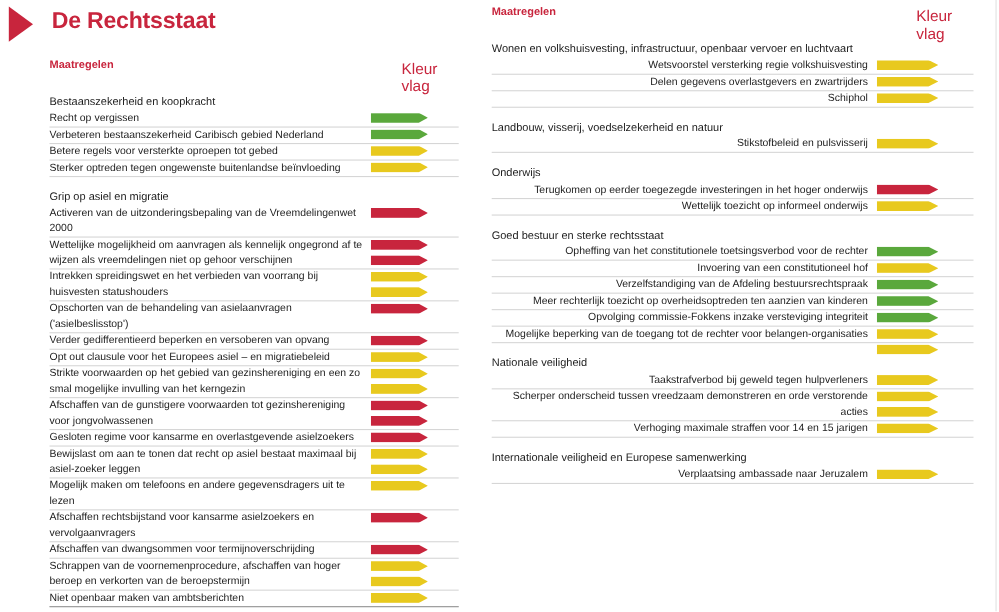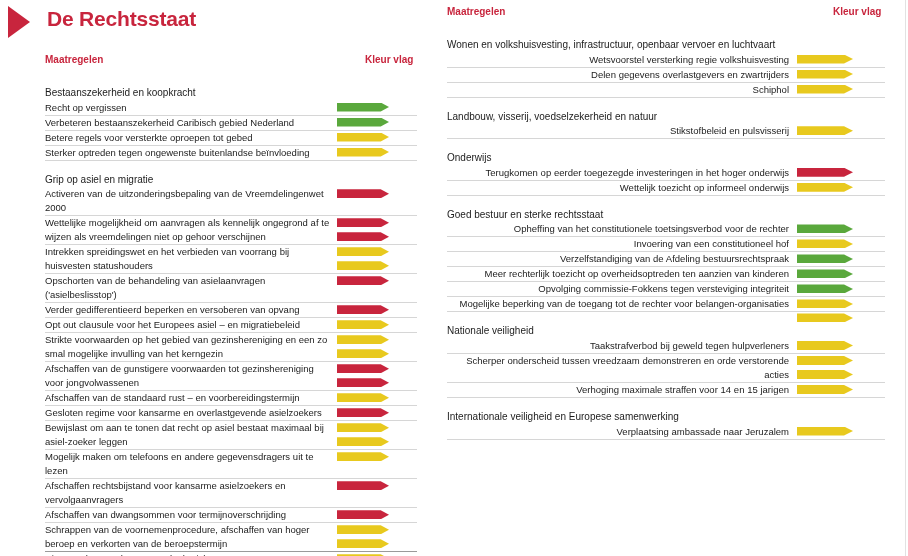--- a/index.html
+++ b/index.html
@@ -69,22 +69,22 @@
     left: 0;
     top: 6px;
     font-size: 10px;
     font-weight: bold;
     color: #C8253D;
   }
   .col-head-flag {
     position: absolute;
     right: 0;
     top: 6px;
-    font-size: 10px;
-    font-weight: bold;
+    font-size: 14px;
+    font-weight: normal;
     color: #C8253D;
     width: 58px;
   }
   .col-left .col-head-flag  { left: 320px; }
   .col-right .col-head-flag { left: 386px; }
 
   
   .section { margin-top: 12px; }
   .section:first-of-type { margin-top: 4px; }
 
@@ -237,26 +237,20 @@
           </div>
         </div>
         <div class="row">
           <div class="row-text">Afschaffen van de gunstigere voorwaarden tot gezinshereniging voor jongvolwassenen</div>
           <div class="row-flags">
             <div class="flag red"></div>
             <div class="flag red"></div>
           </div>
         </div>
         <div class="row">
-          <div class="row-text">Afschaffen van de standaard rust – en voorbereidingstermijn</div>
-          <div class="row-flags">
-            <div class="flag yellow"></div>
-          </div>
-        </div>
-        <div class="row">
           <div class="row-text">Gesloten regime voor kansarme en overlastgevende asielzoekers</div>
           <div class="row-flags">
             <div class="flag red"></div>
           </div>
         </div>
         <div class="row">
           <div class="row-text">Bewijslast om aan te tonen dat recht op asiel bestaat maximaal bij asiel-zoeker leggen</div>
           <div class="row-flags">
             <div class="flag yellow"></div>
             <div class="flag yellow"></div>
@@ -365,21 +359,21 @@
             <div class="flag green"></div>
           </div>
         </div>
         <div class="row">
           <div class="row-text">Meer rechterlijk toezicht op overheidsoptreden ten aanzien van kinderen</div>
           <div class="row-flags">
             <div class="flag green"></div>
           </div>
         </div>
         <div class="row">
-          <div class="row-text">Opvolging commissie-Fokkens tegen versteviging integriteit</div>
+          <div class="row-text">Opvolging commissie-Fokkens inzake versteviging integriteit</div>
           <div class="row-flags">
             <div class="flag green"></div>
           </div>
         </div>
         <div class="row">
           <div class="row-text">Mogelijke beperking van de toegang tot de rechter voor belangen-organisaties</div>
           <div class="row-flags">
             <div class="flag yellow"></div>
             <div class="flag yellow"></div>
           </div>

